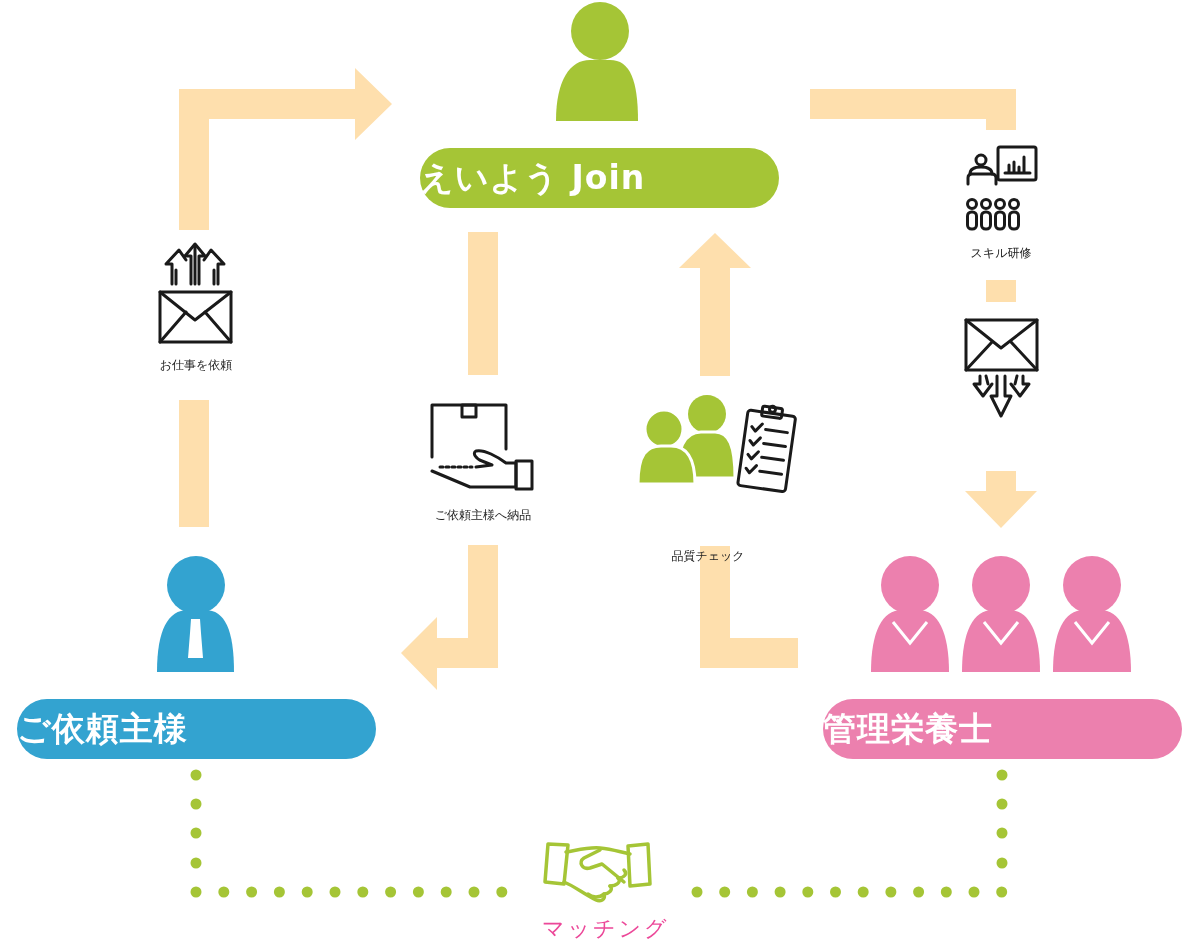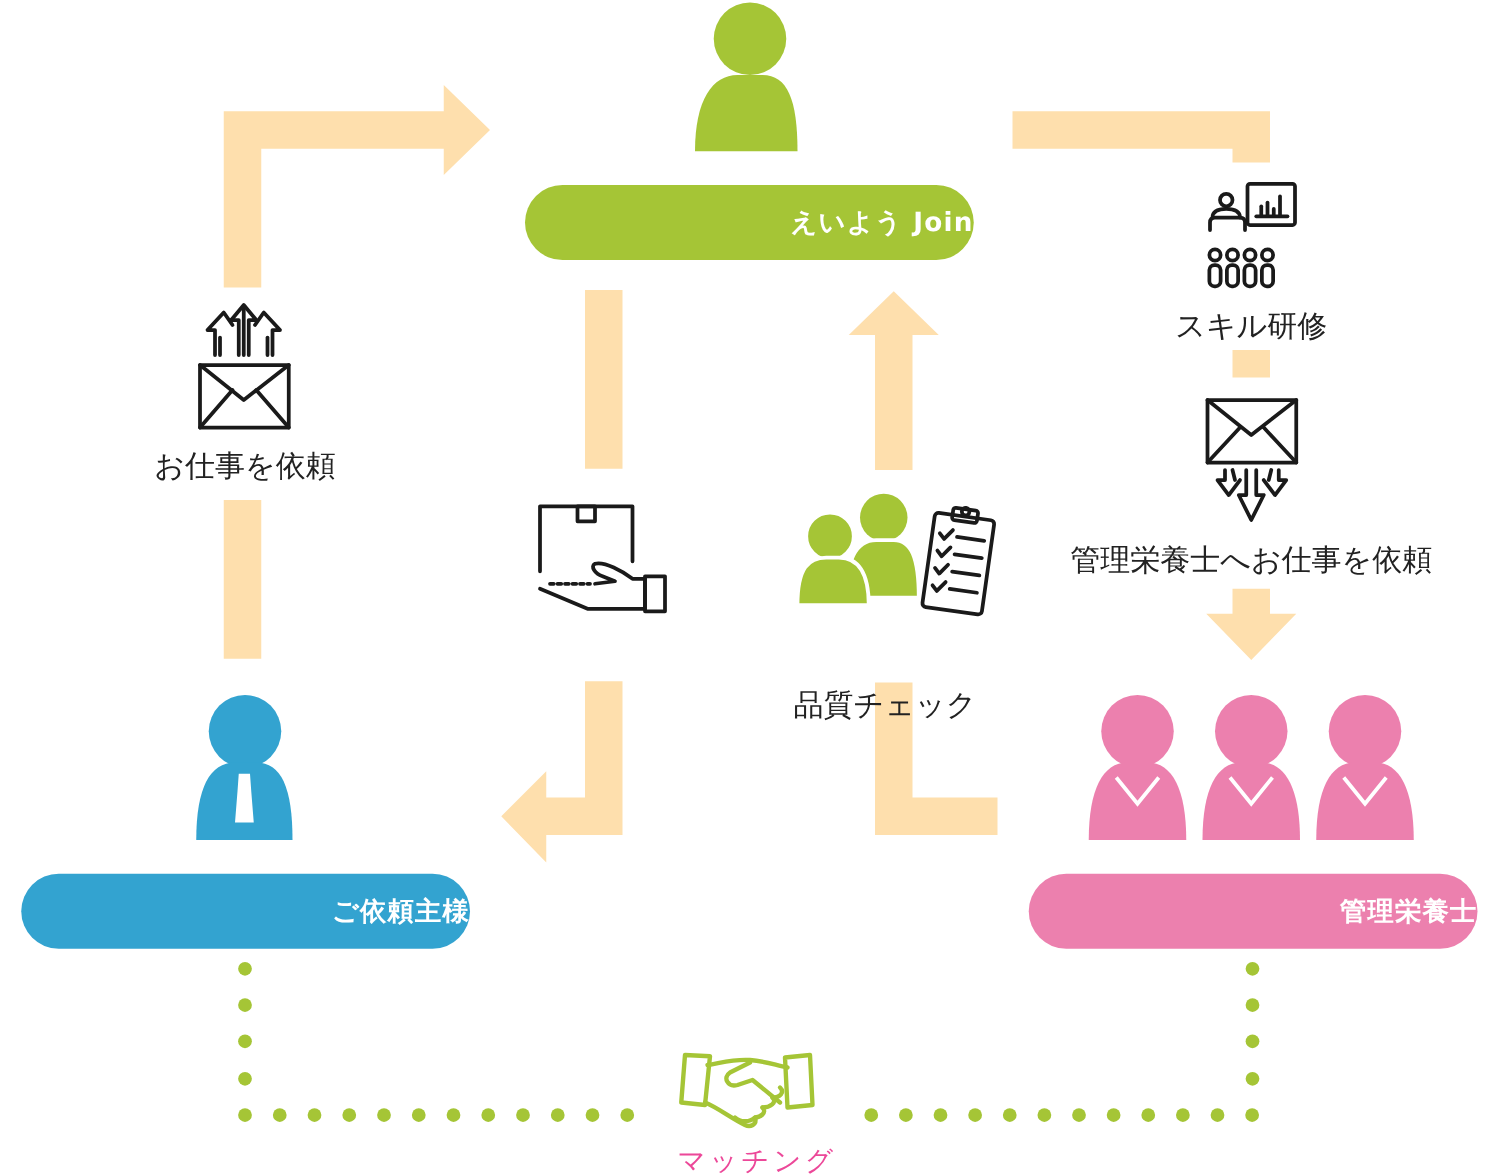--- a/index.html
+++ b/index.html
@@ -1,22 +1,22 @@
 <!DOCTYPE html>
 <html><head>
 <meta charset="utf-8">
 <style>
   html, body { margin: 0; padding: 0; background: #ffffff; }
   body { width: 1200px; height: 940px; position: relative; overflow: hidden;
          font-family: "DejaVu Sans", "Liberation Sans", sans-serif; }
   #stage { position: absolute; left: 0; top: 0; width: 1200px; height: 940px; }
   .pill { position: absolute; height: 60px; border-radius: 30px; color: #fff;
-          display: flex; align-items: center; justify-content: flex-end;
-          font-weight: bold; font-size: 21px; letter-spacing: 1px; }
-  .label { position: absolute; font-size: 24px; color: #222; white-space: nowrap;
+          display: flex; align-items: center; justify-content: flex-start;
+          font-weight: bold; font-size: 33px; letter-spacing: 1px; }
+  .label { position: absolute; font-size: 12px; color: #222; white-space: nowrap;
            text-align: center; }
   .match-label { position: absolute; font-size: 22px; font-weight: normal; color: #ec4899;
                  letter-spacing: 3px; white-space: nowrap; }
 </style>
 </head>
 <body>
 
 <div id="stage">
   <svg id="art" width="1200" height="940" viewBox="0 0 1200 940" style="position:absolute;left:0;top:0">
 
@@ -188,18 +188,18 @@
     <span>えいよう Join</span>
   </div>
   <div class="pill" style="left:17px;top:699px;width:359px;background:#33a3d0;">
     <span>ご依頼主様</span>
   </div>
   <div class="pill" style="left:823px;top:699px;width:359px;background:#ec80ae;">
     <span>管理栄養士</span>
   </div>
 
   <div class="label" style="left:116px;top:357px;width:160px;text-align:center;">お仕事を依頼</div>
+  <div class="label" style="left:383px;top:507px;width:200px;">ご依頼主様へ納品</div>
   <div class="label" style="left:628px;top:507px;width:160px;margin-top:41px;">品質チェック</div>
   <div class="label" style="left:921px;top:245px;width:160px;">スキル研修</div>
-  <div class="label" style="left:851px;top:432px;width:300px;">管理栄養士へお仕事を依頼</div>
 
   <div class="match-label" style="left:542px;top:914px;">マッチング</div>
 </div>
 
 </body></html>

